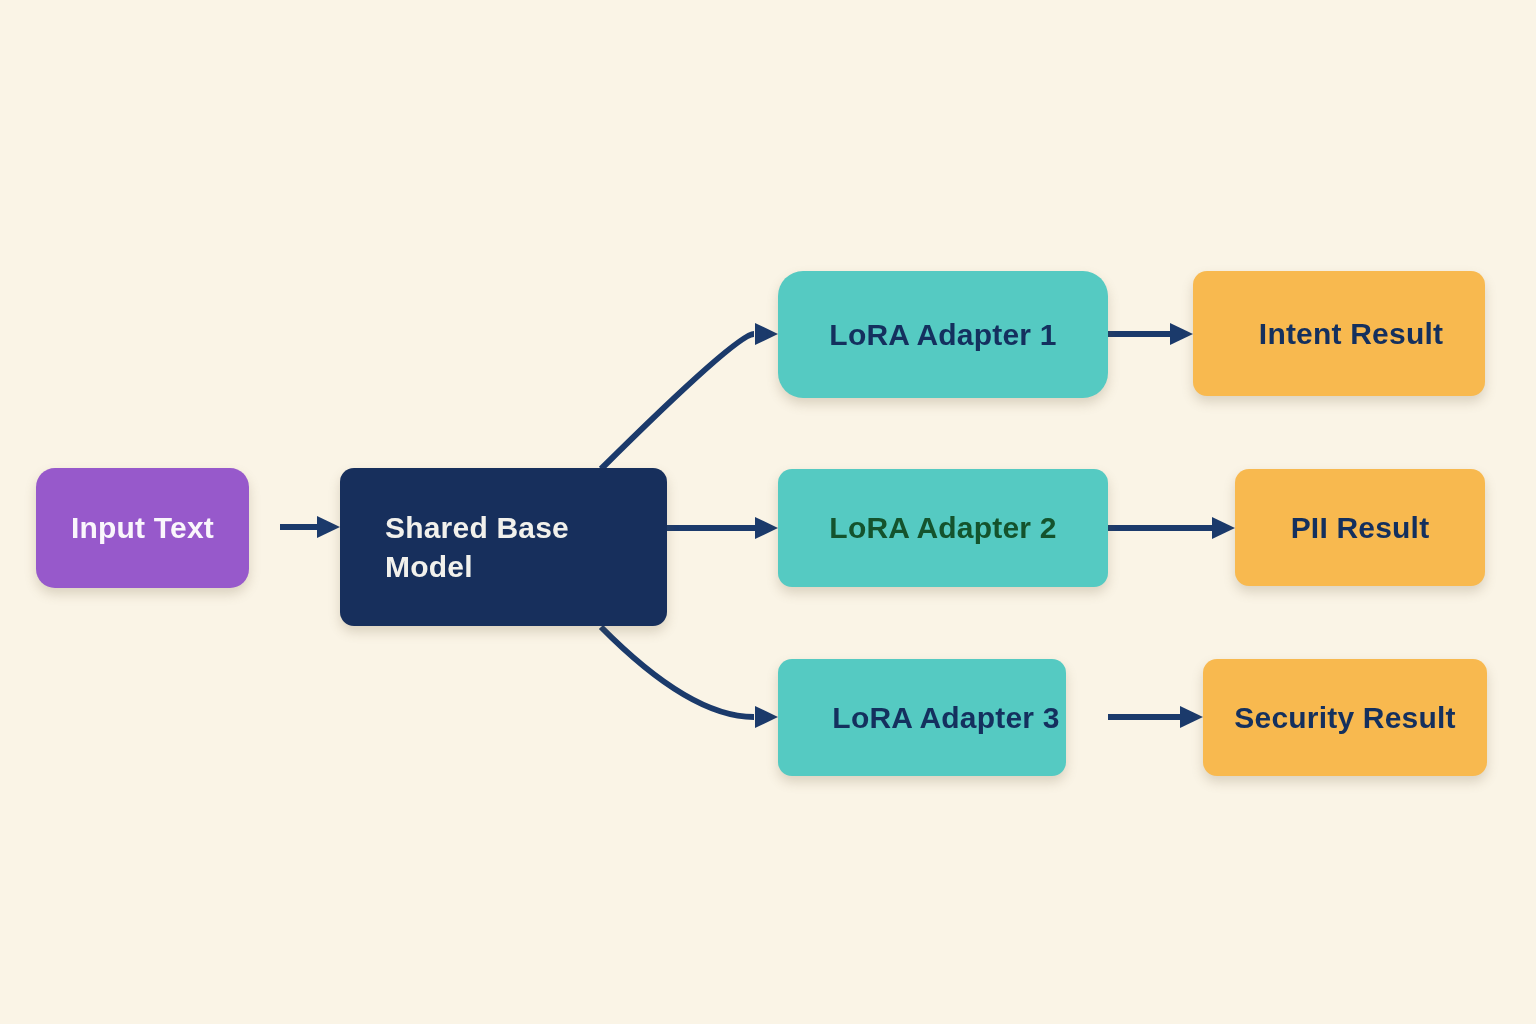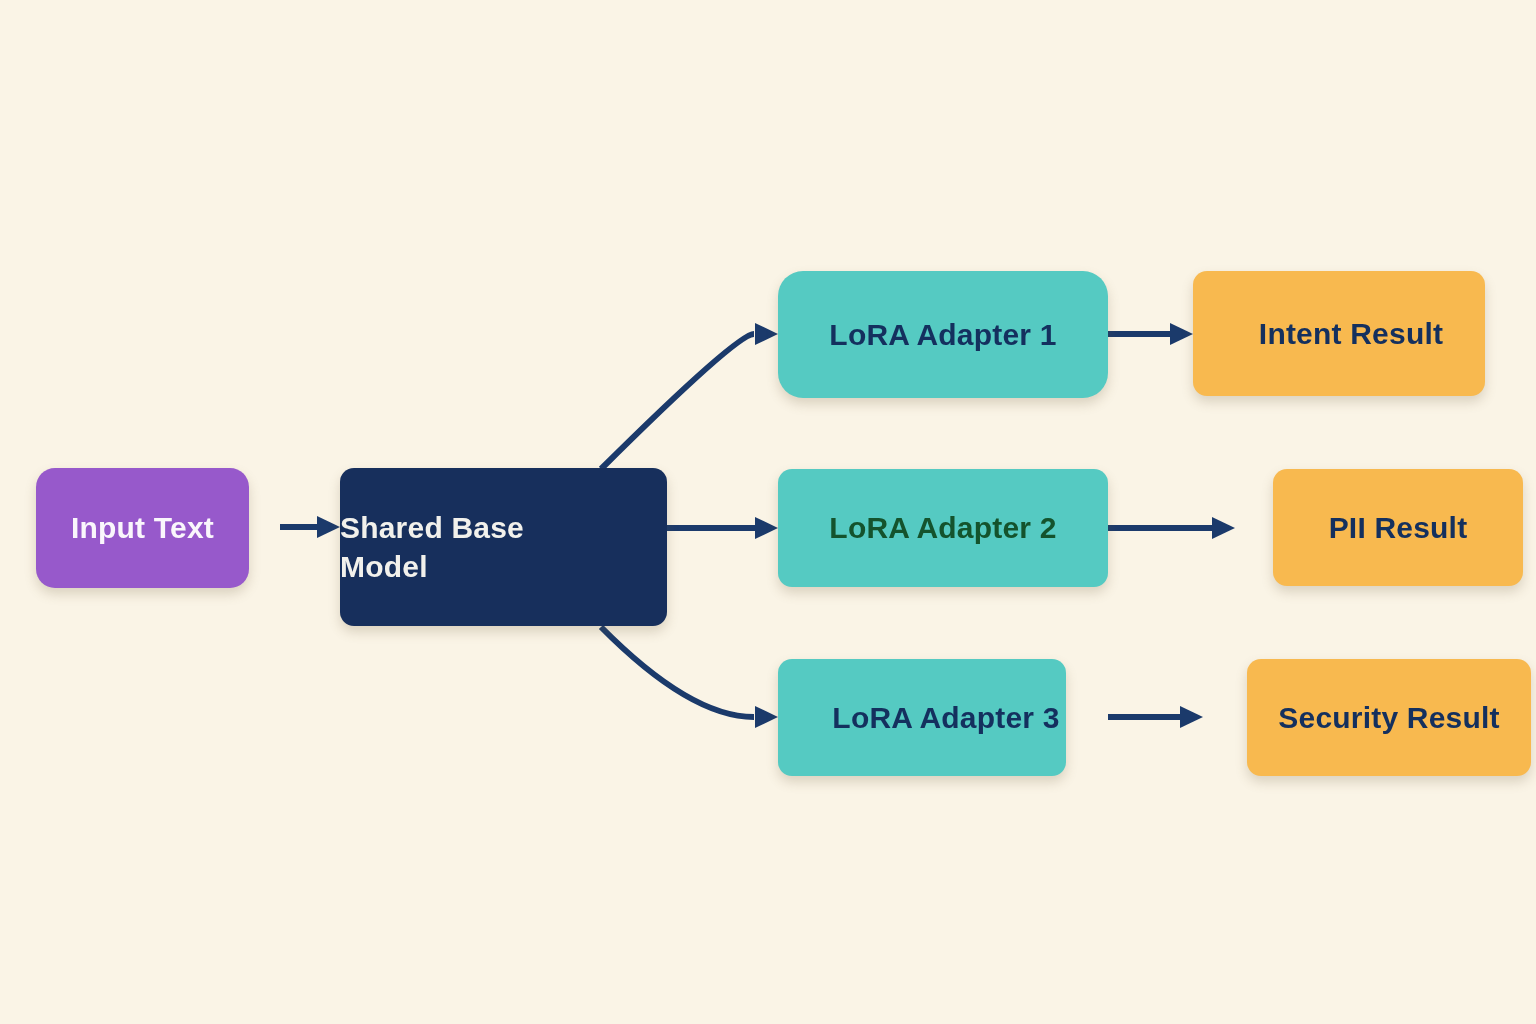--- a/index.html
+++ b/index.html
@@ -40,27 +40,27 @@
     display: flex;
     align-items: center;
     justify-content: center;
     box-shadow: 0 6px 12px rgba(110, 92, 58, 0.22);
     font-weight: bold;
     font-size: 30px;
     letter-spacing: 0.2px;
   }
   .n-input    { left: 36px;   top: 468px; width: 213px; height: 120px; border-radius: 19px; }
   .n-base     { left: 340px;  top: 468px; width: 327px; height: 158px;
-                justify-content: flex-start; }
+                justify-content: flex-start; padding-left: 45px; }
   .n-base .node-label { width: 210px; line-height: 1.3; }
   .n-a1       { left: 778px;  top: 271px; width: 330px; height: 127px; border-radius: 25px; }
   .n-a2       { left: 778px;  top: 469px; width: 330px; height: 118px; }
   .n-a3       { left: 778px;  top: 659px; width: 288px; height: 117px; padding-left: 48px; }
   .n-intent   { left: 1193px; top: 271px; width: 292px; height: 125px; }
-  .n-pii      { left: 1273px; top: 469px; width: 250px; height: 117px; }
+  .n-pii      { left: 1235px; top: 469px; width: 250px; height: 117px; }
   .n-sec      { left: 1203px; top: 659px; width: 284px; height: 117px; }
 </style>
 </head>
 <body>
 
 <div class="stage">
 
   <svg class="connector-layer" viewBox="0 0 1536 1024" xmlns="http://www.w3.org/2000/svg">
     <g>
       <path class="edge" d="M280,527 L318,527"></path>
@@ -113,17 +113,17 @@
   </div>
 
   <div class="node n-intent" style="background: rgb(248, 185, 79); color: rgb(20, 48, 94); padding-left: 24px;">
     <span class="node-label">Intent Result</span>
   </div>
 
   <div class="node n-pii" style="background: rgb(248, 185, 79); color: rgb(20, 48, 94);">
     <span class="node-label">PII Result</span>
   </div>
 
-  <div class="node n-sec" style="background: rgb(248, 185, 79); color: rgb(20, 48, 94); margin-left: 44px;">
+  <div class="node n-sec" style="background: rgb(248, 185, 79); color: rgb(20, 48, 94);">
     <span class="node-label">Security Result</span>
   </div>
 
 </div>
 
 </body></html>

